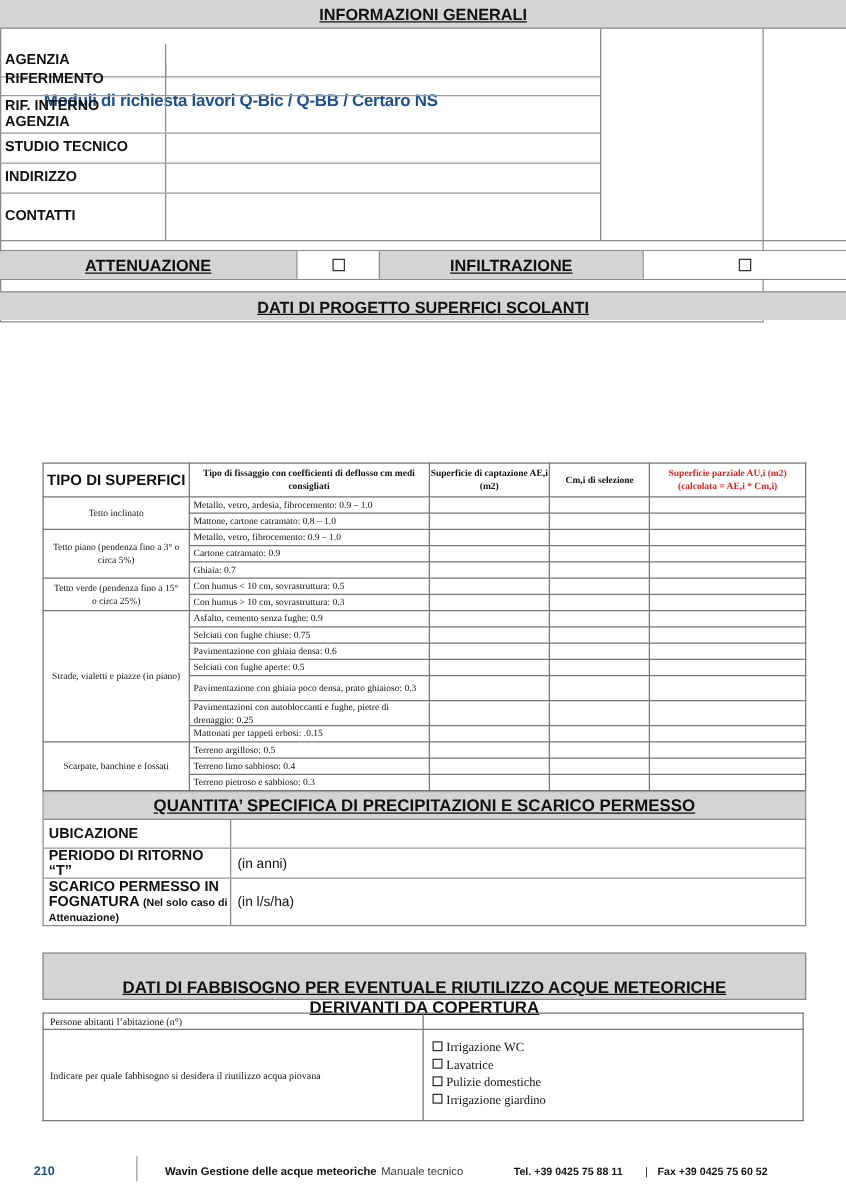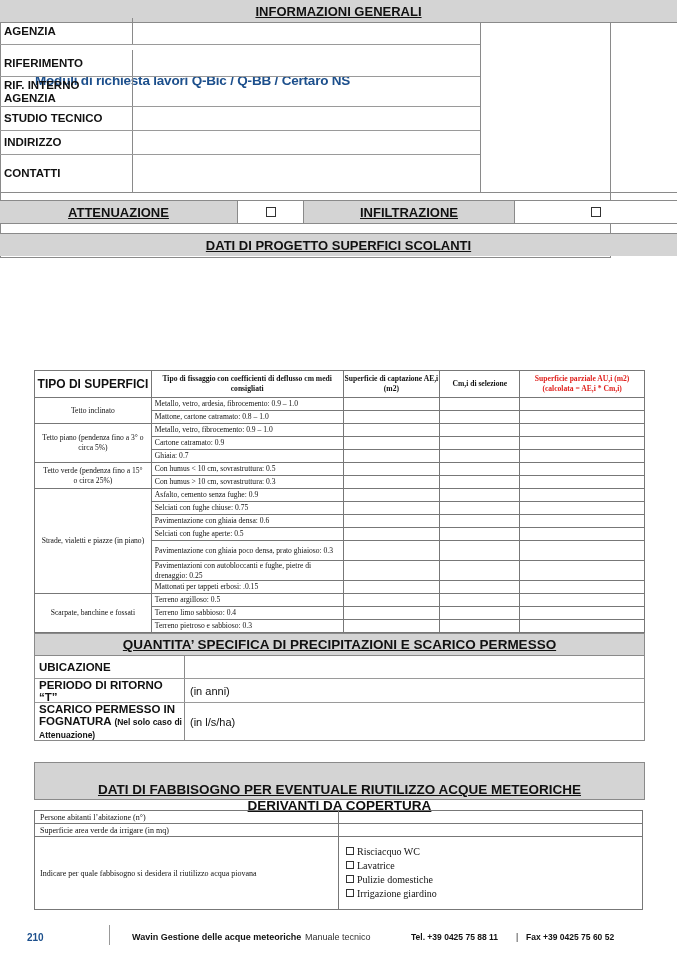--- a/index.html
+++ b/index.html
@@ -65,21 +65,21 @@
   .f-fax { position: absolute; left: 526px; top: 7px; font-weight: bold; font-size: 8.5px; }
 </style>
 </head>
 <body>
 
 <div class="page-title">Moduli di richiesta lavori Q-Bic / Q-BB / Certaro NS</div>
 
 <div id="s1">
   <div class="hdr hdr1">INFORMAZIONI GENERALI</div>
 
-  <div class="info-row" style="top:18px;height:27px;text-align:center;">
+  <div class="info-row" style="top:35px;height:27px;text-align:center;">
     <div class="lbl">AGENZIA</div>
     <div class="val"></div>
   </div>
   <div class="info-row" style="top:77px;height:30px;">
     <div class="lbl">RIF. INTERNO AGENZIA</div>
     <div class="val"></div>
   </div>
   <div class="info-row" style="top:50px;height:27px;">
     <div class="lbl">RIFERIMENTO</div>
     <div class="val"></div>
@@ -268,27 +268,23 @@
   <div>DERIVANTI DA COPERTURA</div>
 </div>
 
 <table id="s4">
   <tbody>
       <tr>
     <td class="c1">Persone abitanti l’abitazione (n°)</td>
     <td></td>
   </tr>
   <tr>
-    <td class="c1">Superficie area verde da irrigare (in mq)</td>
-    <td></td>
-  </tr>
-  <tr>
     <td class="c1 big">Indicare per quale fabbisogno si desidera il riutilizzo acqua piovana</td>
     <td class="big">
-      <div class="opt-line"><span class="cb"></span><span>Risciacquo WC</span></div>
+      <div class="opt-line"><span class="cb"></span><span>Irrigazione WC</span></div>
       <div class="opt-line"><span class="cb"></span><span>Lavatrice</span></div>
       <div class="opt-line"><span class="cb"></span><span>Pulizie domestiche</span></div>
       <div class="opt-line"><span class="cb"></span><span>Irrigazione giardino</span></div>
     </td>
   </tr>
 </tbody>
   </table>
 
 <div class="footer">
   <span class="pnum">210</span>

